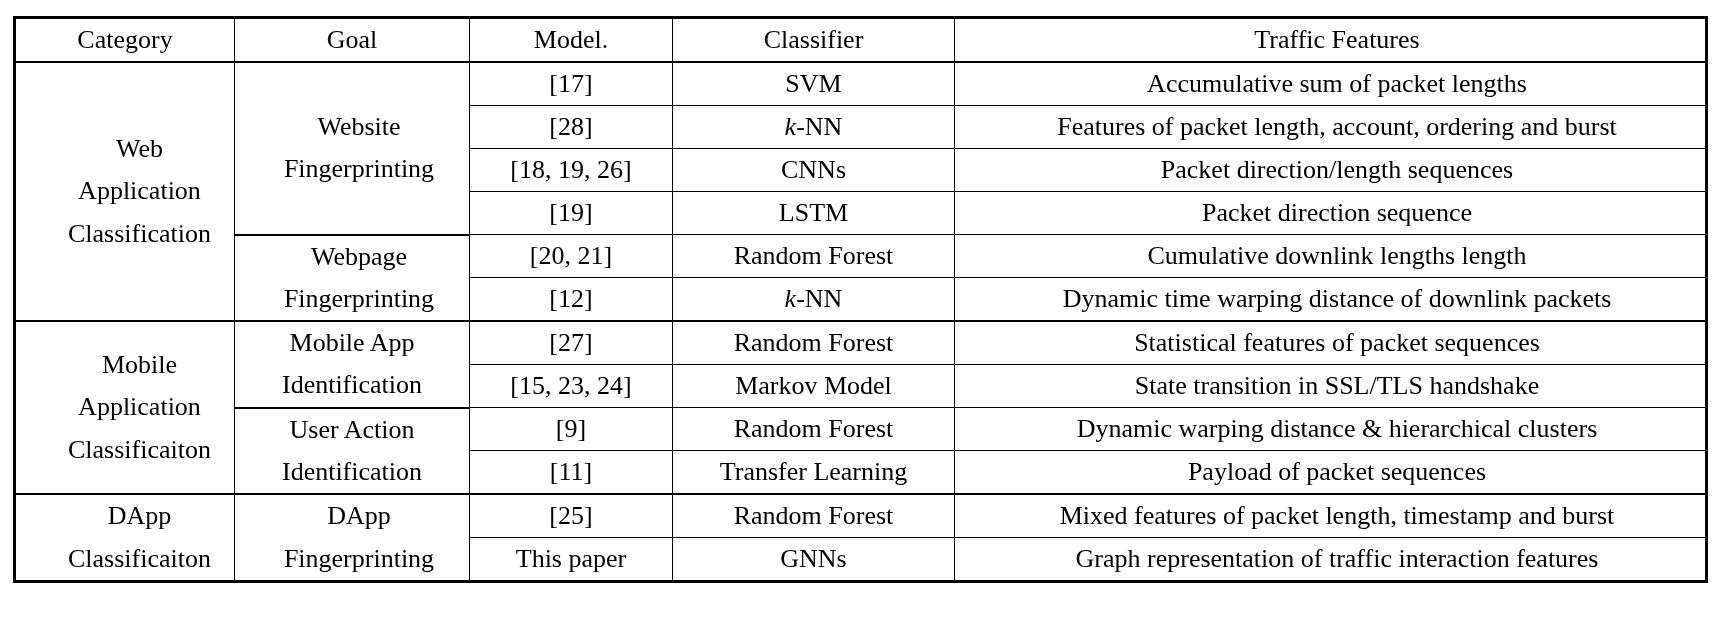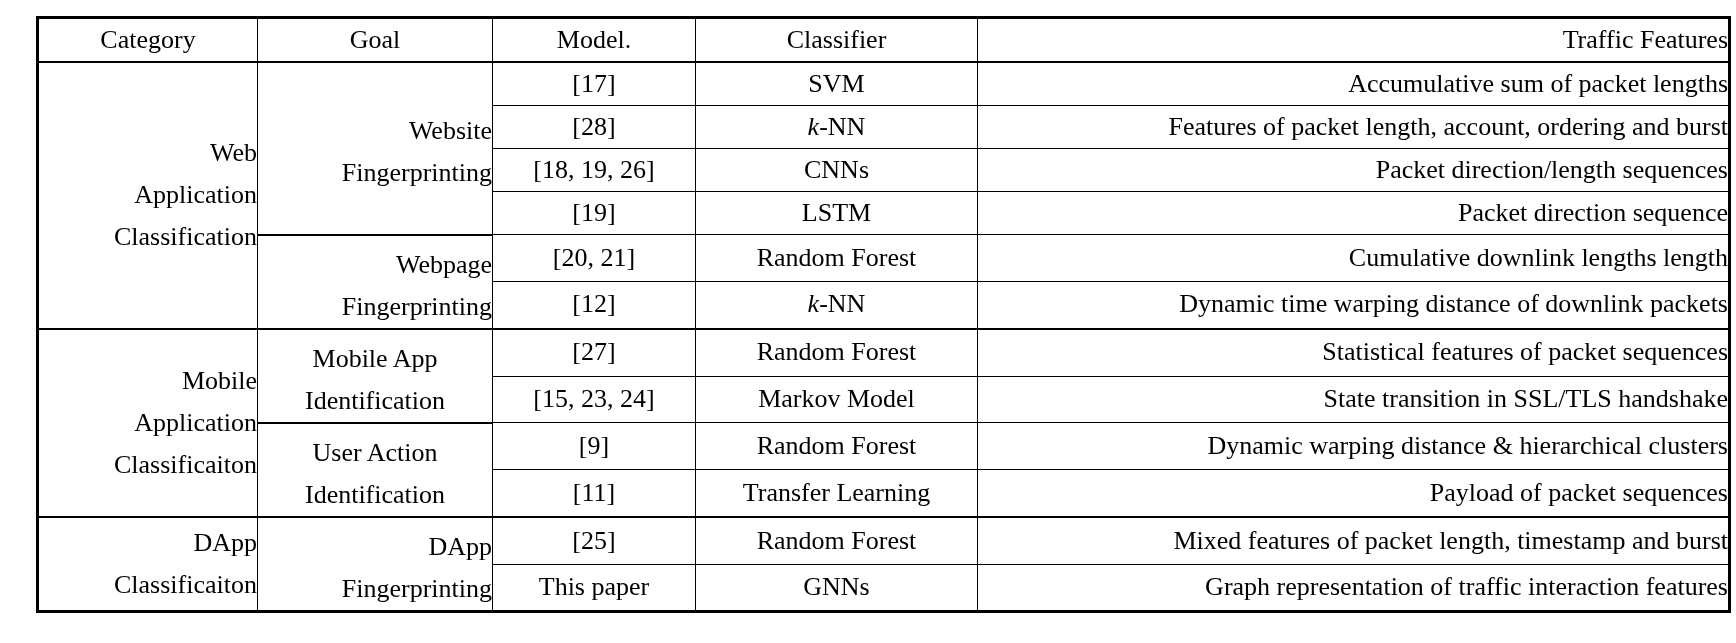--- a/index.html
+++ b/index.html
@@ -9,21 +9,21 @@
   }
   body {
     width: 1736px;
     height: 643px;
     font-family: "Liberation Serif", "DejaVu Serif", serif;
     color: #000000;
     overflow: hidden;
   }
   #table-wrap {
     position: absolute;
-    left: 36px;
+    left: 13px;
     top: 16px;
     width: 1692px;
   }
   table.paper-table {
     border-collapse: collapse;
     table-layout: fixed;
     width: 1692px;
     font-size: 26px;
     color: #000;
   }
@@ -49,35 +49,35 @@
   table.paper-table {
     border-top: 3px solid #000;
     border-bottom: 3px solid #000;
     border-left: 3px solid #000;
     border-right: 3px solid #000;
   }
   
   thead th { border-bottom: 2px solid #000; height: 46px; text-align: center; }
 
   .center { text-align: center; }
-  .left   { text-align: right; padding-left: 14px !important; }
+  .left   { text-align: center; padding-left: 14px !important; }
 
   
   tr.section-start > td { border-top: 2px solid #000; }
 
   
   td.group-cell { vertical-align: middle; }
   td.goal-cell  { vertical-align: middle; }
 
   .stack-line { display: block; }
   .ital { font-style: italic; }
 
   
   .cat-block { display: block; line-height: 1.62; margin-left: 15px; }
-  .goal-block { display: block; line-height: 1.62; margin-top: 8px; }
+  .goal-block { display: block; line-height: 1.62; }
 </style>
 </head>
 <body>
 
 <div id="table-wrap">
   <table class="paper-table">
     <colgroup>
       <col class="c-category">
       <col class="c-goal">
       <col class="c-refs">

